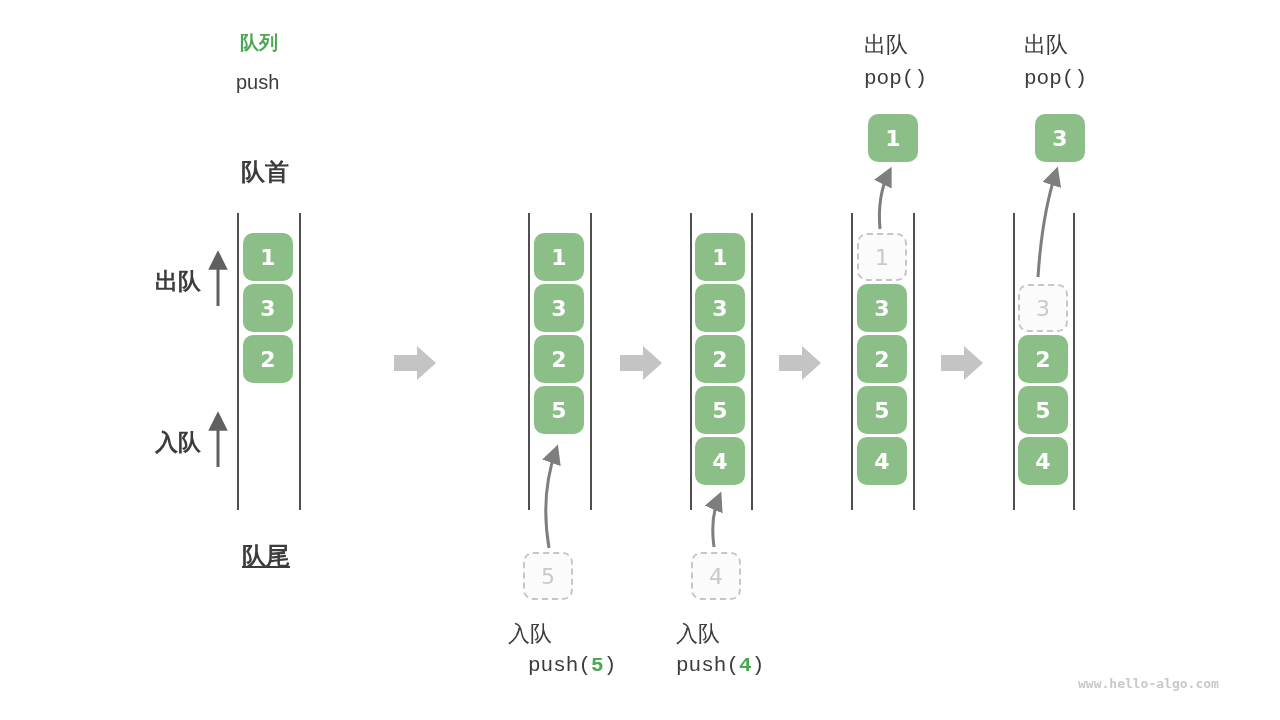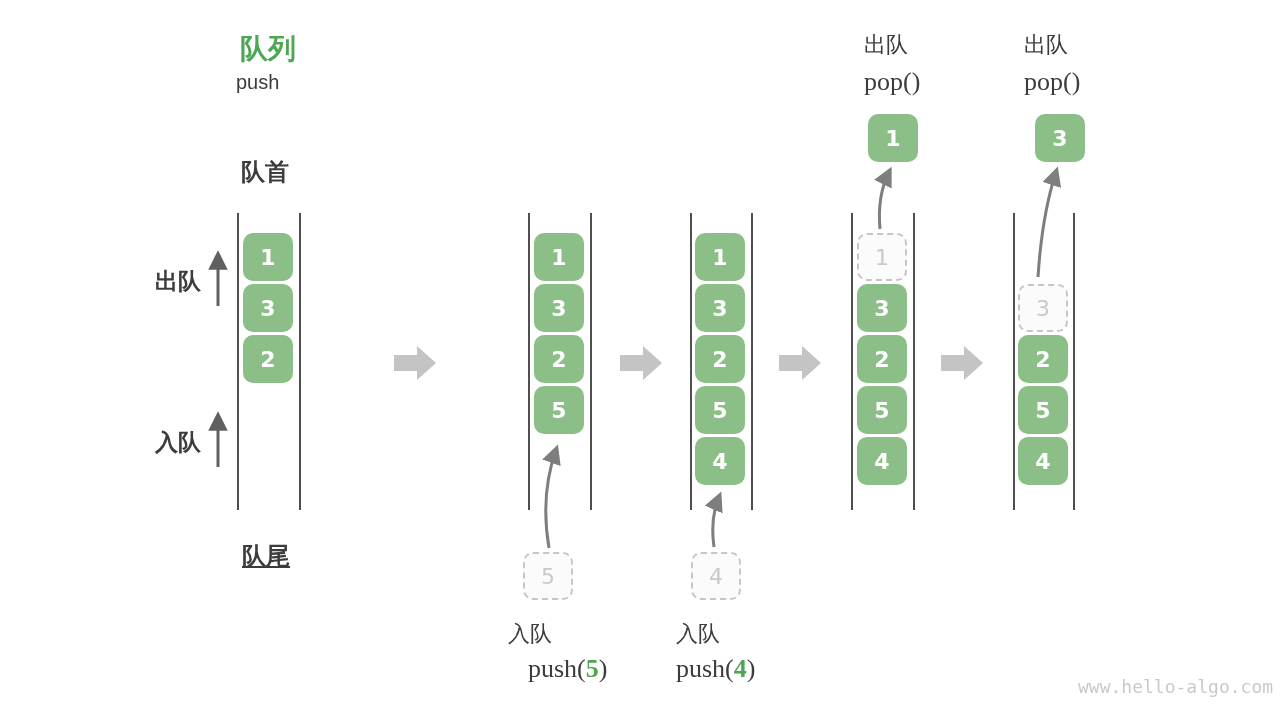--- a/index.html
+++ b/index.html
@@ -1,42 +1,42 @@
 <!DOCTYPE html>
 <html><head>
 <meta charset="utf-8">
 <style>
   html,body{margin:0;padding:0;background:#ffffff;}
   .canvas{
     position:relative;width:1280px;height:720px;background:#ffffff;overflow:hidden;
     font-family:"Liberation Sans","DejaVu Sans",sans-serif;
   }
   .abs{position:absolute;}
-  .title-zh{font-size:28px;font-weight:bold;color:var(--accent);}
+  .title-zh{font-size:19px;font-weight:bold;color:var(--accent);}
   .title-en{font-size:20px;color:var(--text);}
   .lbl-bold{font-size:24px;font-weight:bold;color:var(--text);}
   .lbl-side{font-size:23px;font-weight:bold;color:var(--text);}
   .op-zh{font-size:22px;color:var(--text);}
-  .code{font-family:Liberation Serif, serif;font-size:26px;color:var(--text);}
+  .code{font-family:Liberation Mono, monospace;font-size:21px;color:var(--text);}
   .green-val{color:var(--accent);font-weight:bold;}
   .vline{position:absolute;width:2px;background:var(--line);}
   .qbox{
     position:absolute;width:50px;height:48px;border-radius:10px;background:var(--box);
     color:#ffffff;font-weight:bold;font-size:22px;
     display:flex;align-items:center;justify-content:center;
     font-family:"DejaVu Sans","Liberation Sans",sans-serif;
   }
   .dbox{
     position:absolute;width:50px;height:48px;border-radius:10px;box-sizing:border-box;
     border:2px dashed var(--dash-border);background:var(--dash-bg);
     color:var(--dash-text);font-size:22px;
     display:flex;align-items:center;justify-content:center;
     font-family:"DejaVu Sans","Liberation Sans",sans-serif;
   }
-  .watermark{font-family:"DejaVu Sans Mono","Liberation Mono",monospace;font-size:18px;color:var(--faint);}
+  .watermark{font-family:"DejaVu Sans Mono","Liberation Mono",monospace;font-size:13px;color:var(--faint);font-weight:bold;}
   svg.overlay{position:absolute;left:0;top:0;pointer-events:none;}
 </style>
 </head>
 <body>
 
 <div class="canvas" id="canvas" style="--accent: #4CA653; --box: #8CBF87; --text: #3C3C3C; --line: #4F4F4F; --big-arrow: #C4C4C4; --thin-arrow: #606060; --curve-arrow: #7E7E7E; --dash-border: #C6C6C6; --dash-bg: #FBFBFB; --dash-text: #C9C9C9; --faint: #C9C9C9;">
 
   <span class="abs title-zh" style="left:240px;top:30px;">队列</span>
   <span class="abs title-en" style="left:236px;top:71px;">push</span>
   <span class="abs lbl-bold" style="left:241px;top:156px;">队首</span>

